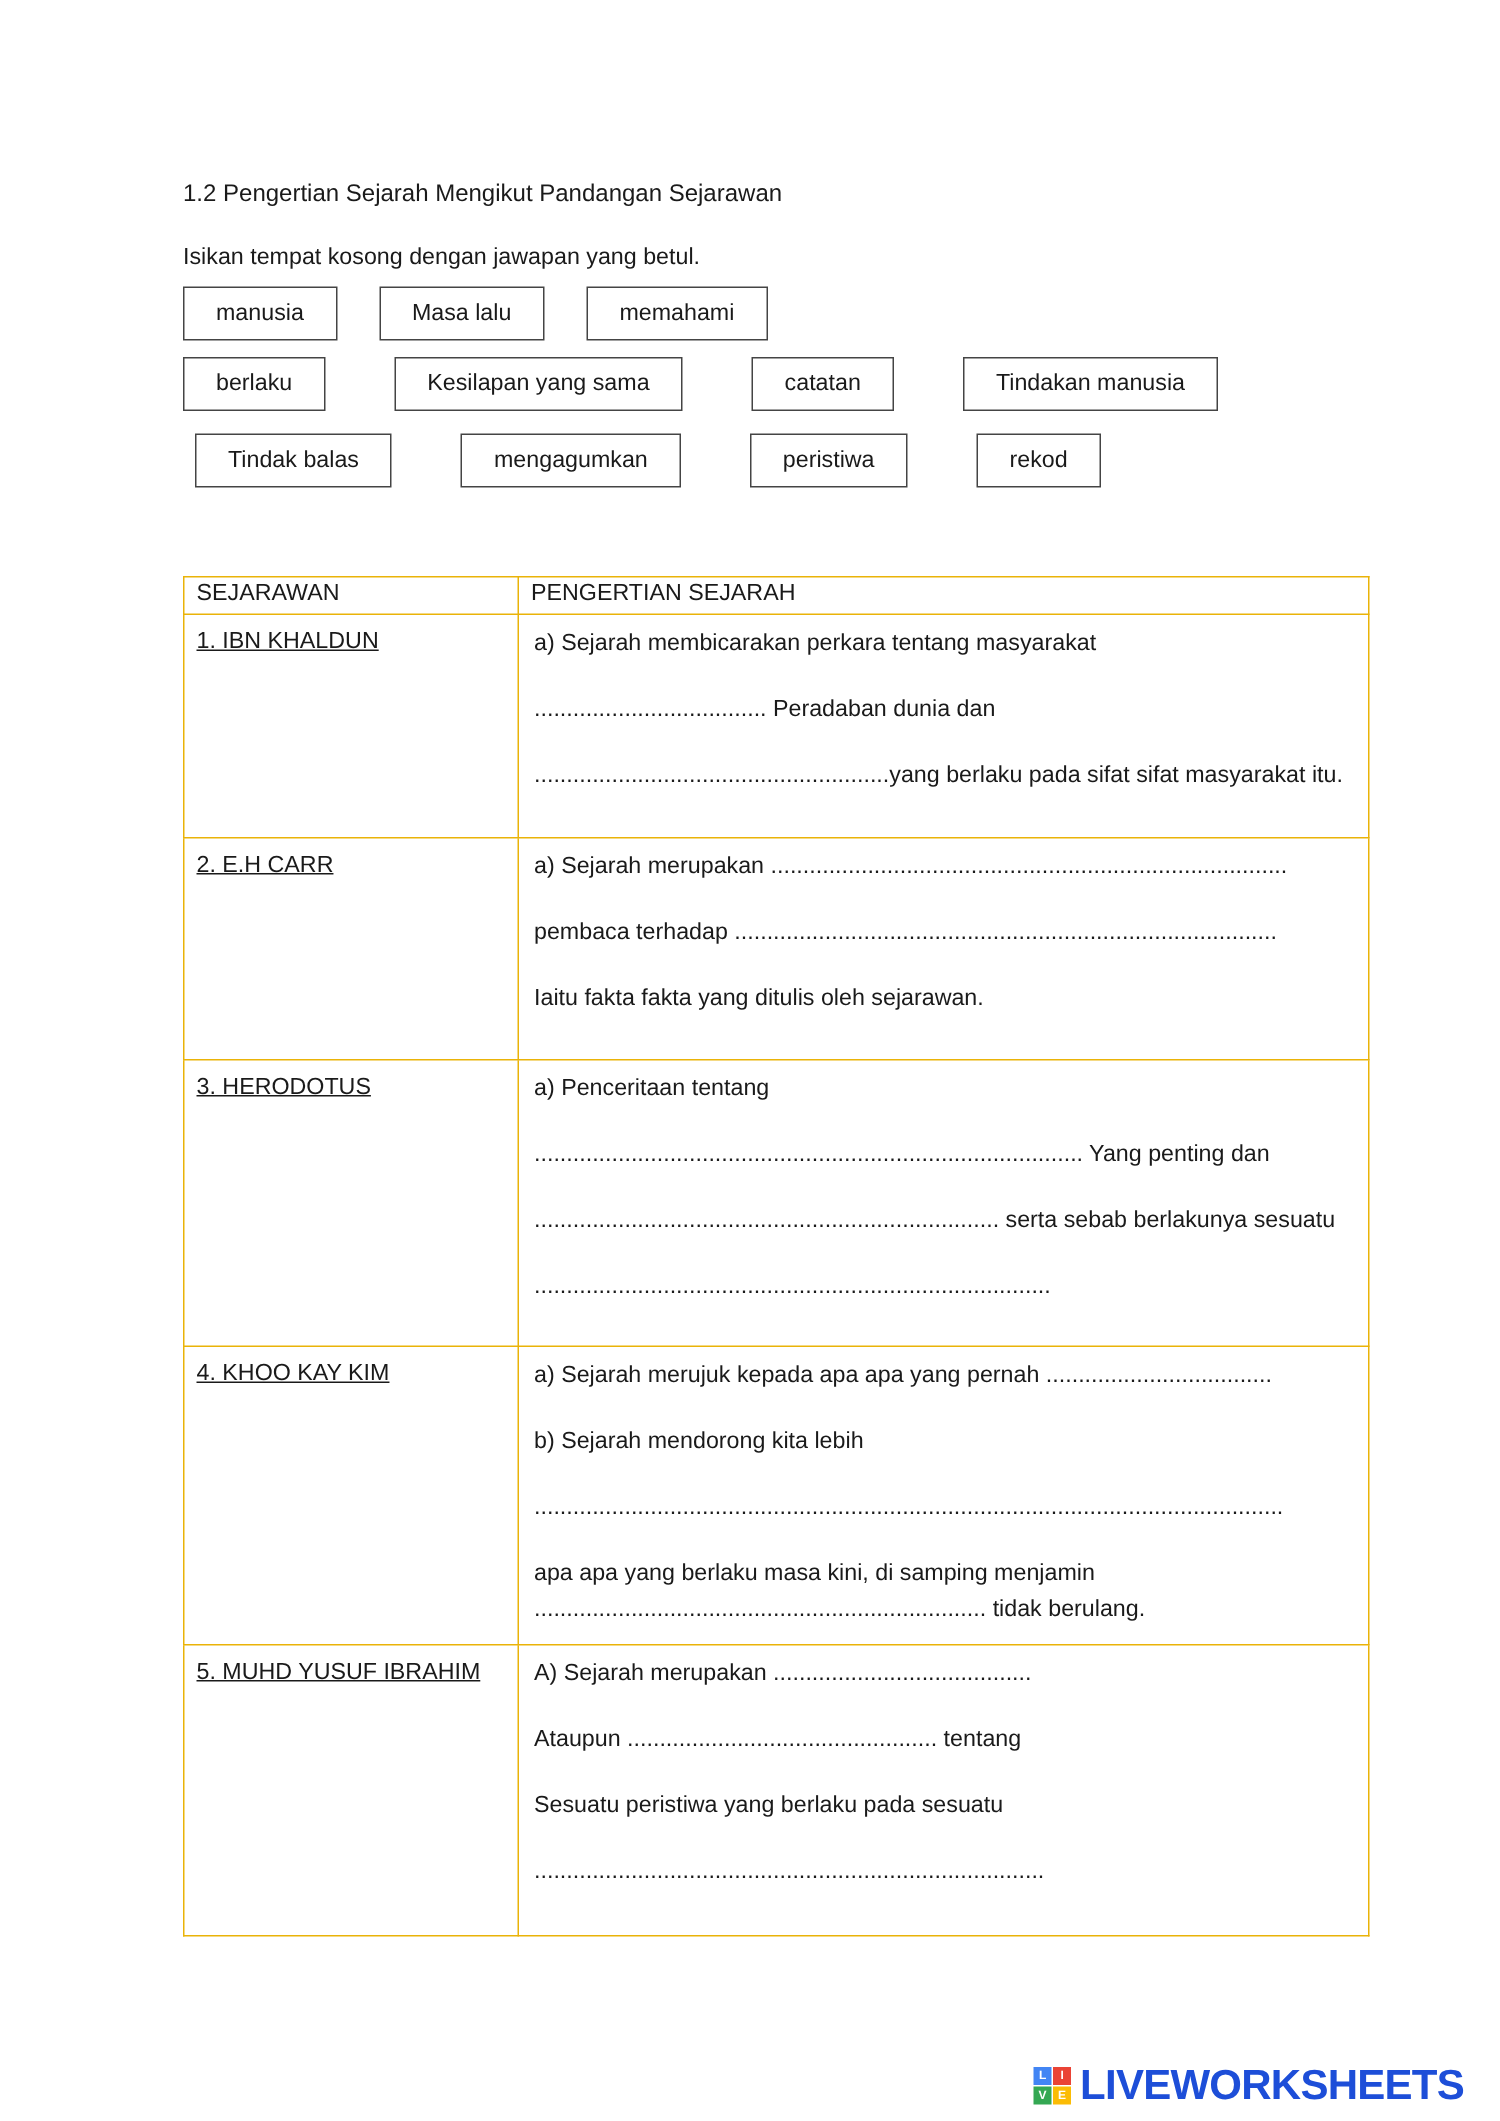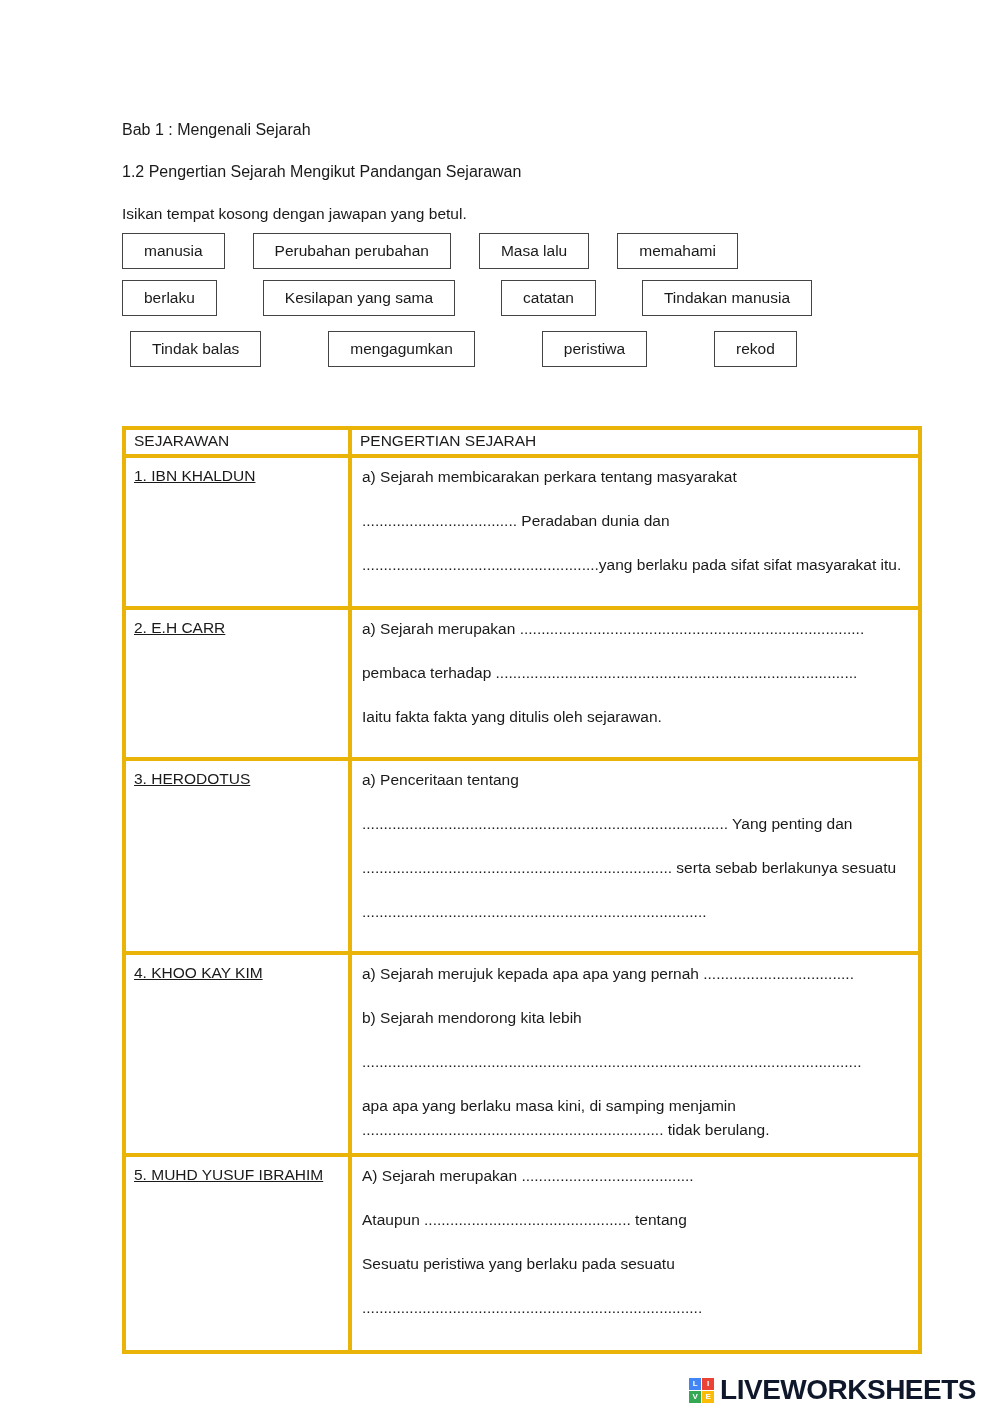--- a/index.html
+++ b/index.html
@@ -7,32 +7,32 @@
   .page { position:relative; width:1000px; height:1414px; background:#ffffff; overflow:hidden; }
   .content { padding:121px 70px 0 122px; }
 
   .t-title { font-size:16px; margin:0 0 24px 0; }
   .t-sub   { font-size:16px; margin:0 0 24px 0; }
   .t-instr { font-size:15.5px; margin:0 0 10px 0; }
 
   .wb-row { display:flex; align-items:flex-start; }
   .wb-r1 { gap:28px; margin-bottom:11px; }
   .wb-r2 { gap:46px; margin-bottom:15px; }
-  .wb-r3 { gap:67px; margin-left:8px; margin-bottom:0; }
+  .wb-r3 { gap:46px; margin-left:8px; margin-bottom:0; }
   .wb-box {
     border:1px solid #444; background:#fff;
     padding:8px 21px; font-size:15.5px; white-space:nowrap;
   }
 
   table.def {
     border-collapse:collapse; width:756px; margin-top:59px;
     table-layout:fixed;
   }
   table.def td, table.def th {
-    border:4px solid #eab308; vertical-align:top; text-align:left;
+    border:1px solid #eab308; vertical-align:top; text-align:left;
     font-weight:normal; font-size:15.5px;
   }
   th.hc, td.hc { padding:2px 8px; height:20px; }
   .c1 { width:206px; padding:6px 8px; }
   .c2 { width:550px; padding:6px 10px; }
   .h1 { height:136px; } .h2 { height:135px; } .h3 { height:178px; }
   .h4 { height:186px; } .h5 { height:181px; }
   .ln { margin:2px 0 23px 0; line-height:21px; }
   .ln.ng { margin-bottom:3px; }
   .ln:last-child { margin-bottom:4px; }
@@ -45,38 +45,36 @@
   .lw-icon { display:grid; grid-template-columns:12px 12px; grid-template-rows:12px 12px; gap:1px; }
   .lw-sq {
     width:12px; height:12px; color:#fff; font-size:8px; font-weight:bold;
     display:flex; align-items:center; justify-content:center; line-height:1;
   }
   .sq-l { background:#4285f4; }
   .sq-i { background:#ea4335; }
   .sq-v { background:#34a853; }
   .sq-e { background:#fbbc05; }
   .lw-text {
-    font-size:28px; font-weight:800; color:#0f172a; letter-spacing:-0.5px;
+    font-size:28px; font-weight:800; color:#1d4ed8; letter-spacing:-0.5px;
     line-height:1;
   }
 </style>
 </head>
 <body>
 
 <div class="page">
   <div class="content">
 
-    <p class="t-title">Bab 1 : Mengenali Sejarah</p>
     <p class="t-sub">1.2 Pengertian Sejarah Mengikut Pandangan Sejarawan</p>
     <p class="t-instr">Isikan tempat kosong dengan jawapan yang betul.</p>
 
     <div>
       <div class="wb-row wb-r1">
         <div class="wb-box">manusia</div>
-        <div class="wb-box">Perubahan perubahan</div>
         <div class="wb-box">Masa lalu</div>
         <div class="wb-box">memahami</div>
       </div>
       <div class="wb-row wb-r2">
         <div class="wb-box">berlaku</div>
         <div class="wb-box">Kesilapan yang sama</div>
         <div class="wb-box">catatan</div>
         <div class="wb-box">Tindakan manusia</div>
       </div>
       <div class="wb-row wb-r3">

